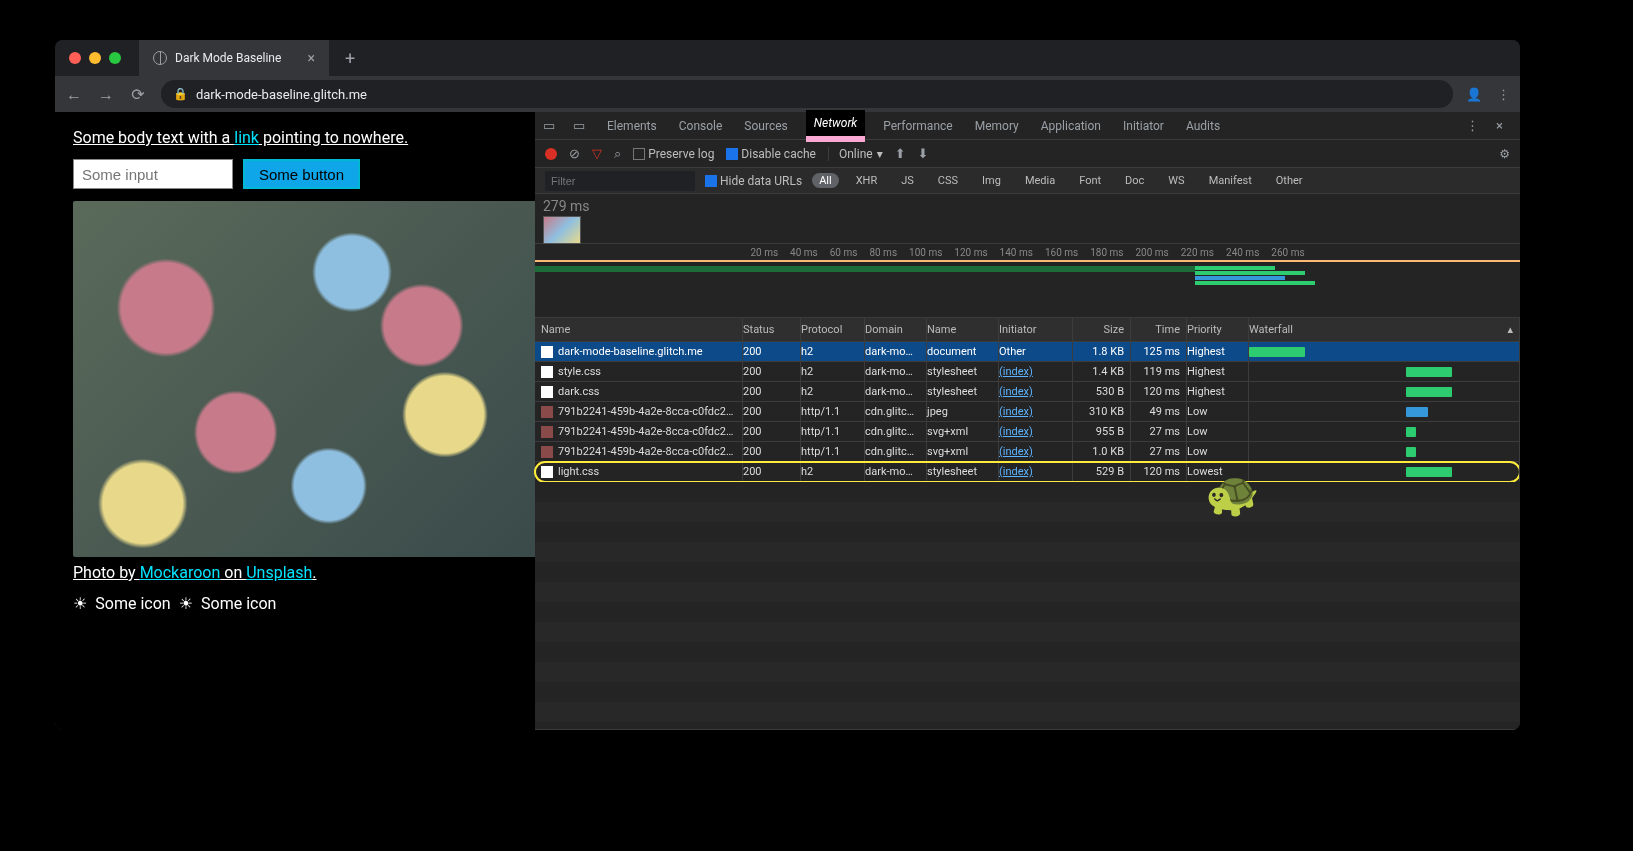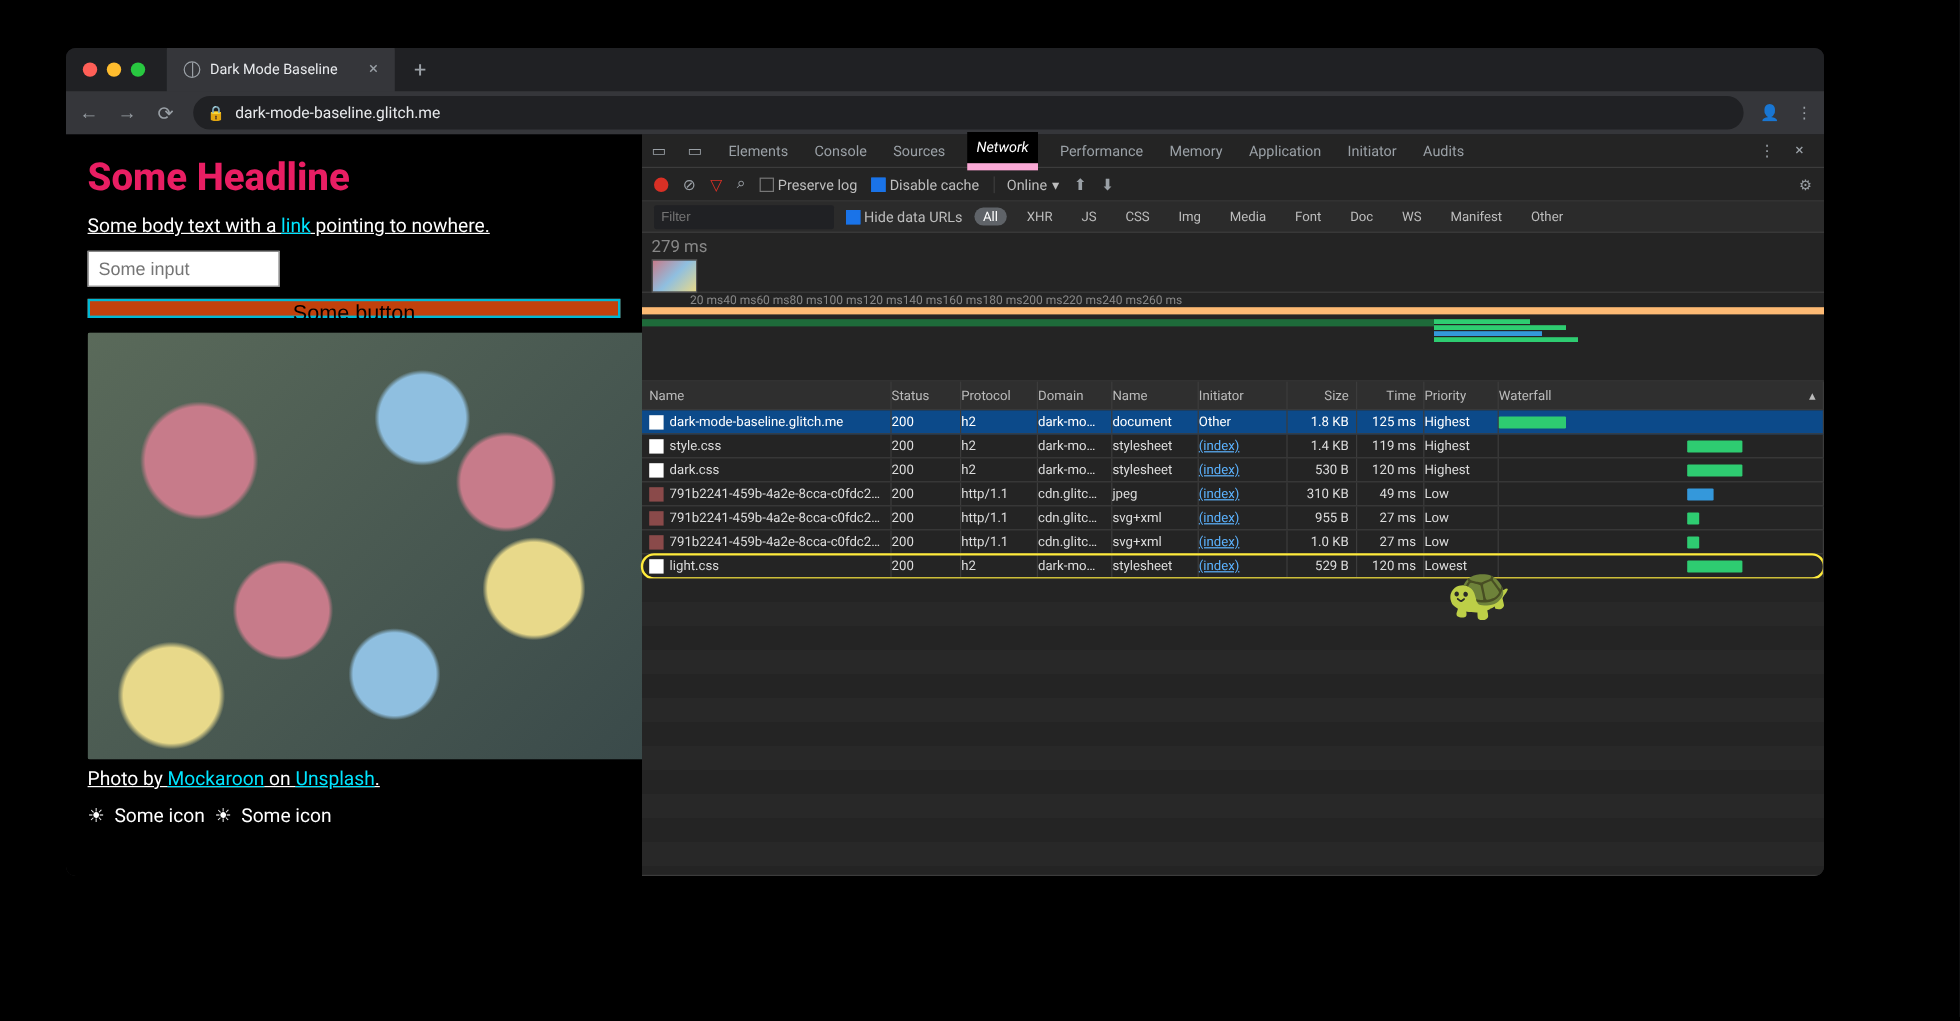--- a/index.html
+++ b/index.html
@@ -63,23 +63,23 @@
   
   .split{flex:1;display:flex;min-height:0;}
   
   .page{
     width:480px;background:#000;color:#fff;padding:16px 18px;overflow:hidden;
     font-size:16px;
   }
   .page h1{color:#e91e63;font-size:32px;font-weight:800;margin-bottom:12px;}
   .page p{margin-bottom:12px;text-decoration:underline;}
   .page a{color:#00e5ff;text-decoration:underline;}
-  .form-row{display:flex;gap:10px;margin-bottom:12px;flex-direction:column;}
+  .form-row{display:flex;gap:10px;margin-bottom:12px;}
   .page input{width:160px;height:30px;padding:0 8px;font-size:15px;border:1px solid #888;background:#fff;color:#333;}
-  .page button{height:16px;padding:0 14px;background:#c2410c;border:2px solid #00b8d4;font-size:18px;}
+  .page button{height:30px;padding:0 14px;background:#0ea5e9;border:2px solid #00b8d4;font-size:15px;}
   .img-ph{
     width:465px;height:356px;border-radius:2px;
     background:
       radial-gradient(circle at 20% 30%, #c77b8a 0 10%, transparent 11%),
       radial-gradient(circle at 60% 20%, #8fbfe0 0 9%, transparent 10%),
       radial-gradient(circle at 80% 60%, #e8d98a 0 9%, transparent 10%),
       radial-gradient(circle at 35% 65%, #c77b8a 0 10%, transparent 11%),
       radial-gradient(circle at 55% 80%, #8fbfe0 0 9%, transparent 10%),
       radial-gradient(circle at 15% 85%, #e8d98a 0 8%, transparent 9%),
       radial-gradient(circle at 75% 35%, #c77b8a 0 9%, transparent 10%),
@@ -104,21 +104,21 @@
   .online-sel{display:flex;align-items:center;gap:4px;border-left:1px solid #3c3c3c;padding-left:10px;}
   .gear-row{margin-left:auto;color:#9aa0a6;}
   .dt-filter{height:26px;display:flex;align-items:center;gap:10px;padding:0 10px;border-bottom:1px solid #3c3c3c;background:#2b2b2b;}
   .dt-filter input{background:#202124;border:none;color:#bbb;height:20px;width:150px;padding:0 6px;font-size:11px;border-radius:2px;}
   .pill{padding:1px 7px;border-radius:8px;font-size:11px;}
   .pill.active{background:#5f6368;color:#fff;}
   .overview{height:50px;border-bottom:1px solid #3c3c3c;padding:4px 8px;}
   .overview .time-lbl{font-size:14px;color:#888;}
   .overview .thumb{width:38px;height:28px;margin-top:2px;
     background:linear-gradient(135deg,#c77b8a,#8fbfe0,#e8d98a);border:1px solid #555;}
-  .ruler{height:18px;border-bottom:6px solid #fdba74;display:flex;align-items:center;padding:0 40px;justify-content:flex-start;font-size:10px;color:#888;}
+  .ruler{height:18px;border-bottom:2px solid #fdba74;display:flex;align-items:center;padding:0 40px;justify-content:center;font-size:10px;color:#888;gap:12px;}
   .waterfall-overview{height:56px;border-bottom:1px solid #3c3c3c;position:relative;}
   .wov-track{position:absolute;left:0;right:0;top:4px;height:6px;background:#1e6b3a;width:67%;}
   .wov-bars{position:absolute;left:67%;top:4px;display:flex;flex-direction:column;gap:1px;}
   .wov-bars div{height:4px;}
   
   .net-table{flex:1;display:flex;flex-direction:column;min-height:0;position:relative;}
   .net-table .head,.net-table .row{display:flex;align-items:center;height:20px;border-bottom:1px solid #3c3c3c;}
   .net-table .head{background:#2f2f2f;color:#bbb;font-size:11px;height:24px;}
   .net-table .row{font-size:11px;color:#ddd;}
   .net-table .row.sel{background:#0c4a8a;color:#fff;}
@@ -177,21 +177,20 @@
     </div>
     <div class="right">
       <span>👤</span>
       <span>⋮</span>
     </div>
   </div>
 
   <div class="split">
 
     <div class="page">
-      <h1>Some Headline</h1>
       <p>
         <span>Some body text with a </span><a href="#">link</a><span> pointing to nowhere.</span>
       </p>
       <div class="form-row">
         <input type="text" placeholder="Some input" style="">
         <button>Some button</button>
       </div>
       <div class="img-ph"></div>
       <p class="caption">
         <span>Photo by </span><a href="#">Mockaroon</a><span> on </span><a href="#">Unsplash</a><span>.</span>

